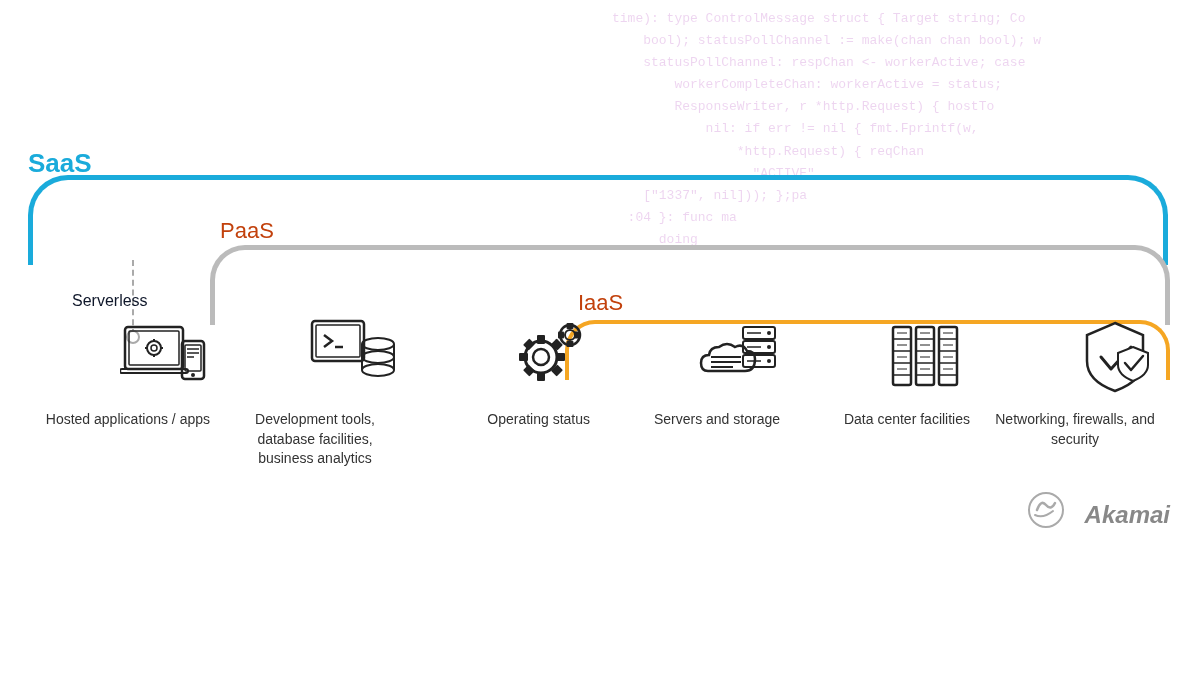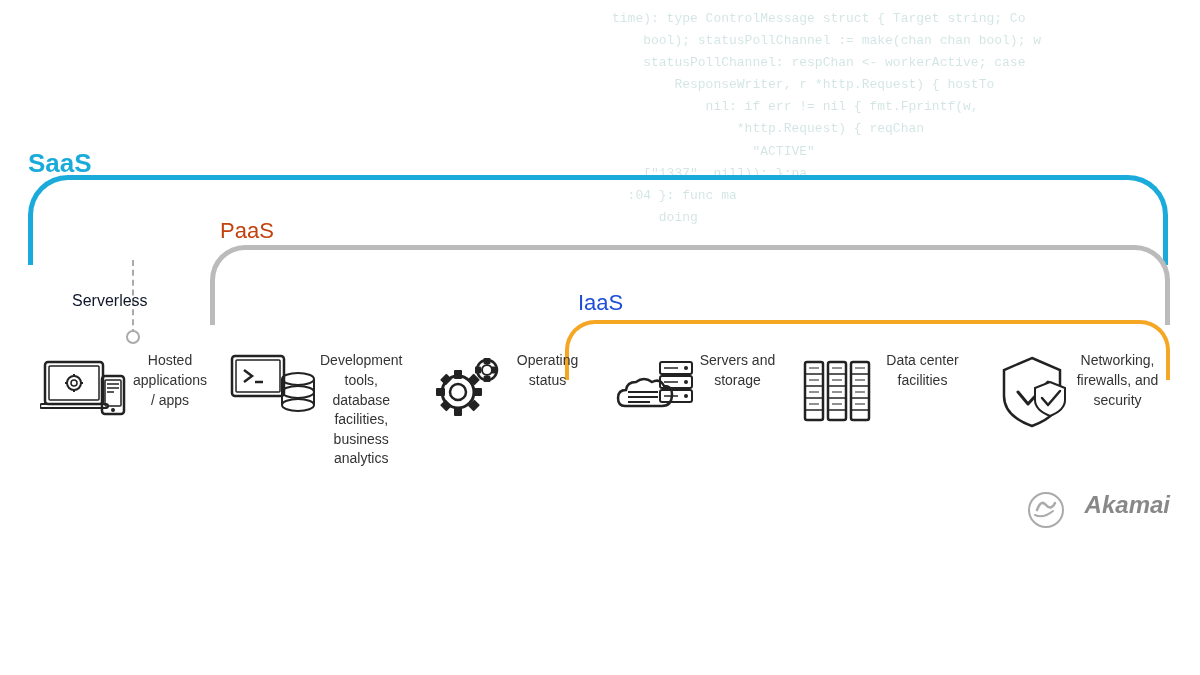--- a/index.html
+++ b/index.html
@@ -15,21 +15,21 @@
     
     .code-bg {
       position: absolute;
       top: 0; right: 0;
       width: 600px;
       height: 320px;
       overflow: hidden;
       opacity: 0.18;
       font-family: 'Courier New', monospace;
       font-size: 13px;
-      color: #0f766e;
+      color: #a21caf;
       line-height: 1.7;
       padding: 8px 12px;
       pointer-events: none;
       white-space: nowrap;
     }
 
     .main-content {
       position: absolute;
       top: 0; left: 0;
       width: 1200px;
@@ -56,21 +56,21 @@
       color: #c2410c;
     }
 
     
     .iaas-label {
       position: absolute;
       top: 290px;
       left: 578px;
       font-size: 22px;
       font-weight: 500;
-      color: #1d4ed8;
+      color: #c2410c;
     }
 
     
     .serverless-label {
       position: absolute;
       top: 292px;
       left: 72px;
       font-size: 16px;
       color: #0f172a;
     }
@@ -142,22 +142,22 @@
       bottom: 80px;
       left: 30px;
       width: 1140px;
       display: flex;
       align-items: flex-start;
       justify-content: space-around;
     }
 
     .item {
       display: flex;
-      flex-direction: row;
-      align-items: flex-start;
+      flex-direction: column;
+      align-items: flex-end;
       width: 170px;
       text-align: center;
     }
 
     .item-icon {
       width: 90px;
       height: 80px;
       display: flex;
       align-items: center;
       justify-content: center;
@@ -170,21 +170,21 @@
       line-height: 1.4;
       text-align: center;
     }
 
     
     .akamai-logo {
       position: absolute;
       bottom: 20px;
       right: 30px;
       display: flex;
-      align-items: flex-start;
+      align-items: flex-end;
       gap: 20px;
     }
 
     .akamai-logo-icon {
       width: 38px;
       height: 38px;
     }
 
     .akamai-logo-text {
       font-size: 24px;
@@ -193,20 +193,21 @@
       font-style: italic;
     }
   </style>
 </head>
 <body>
 
 <div class="code-bg">
   <div>time): type ControlMessage struct { Target string; Co</div>
   <div>&nbsp;&nbsp;&nbsp;&nbsp;bool); statusPollChannel := make(chan chan bool); w</div>
   <div>&nbsp;&nbsp;&nbsp;&nbsp;statusPollChannel: respChan &lt;- workerActive; case</div>
+  <div>&nbsp;&nbsp;&nbsp;&nbsp;&nbsp;&nbsp;&nbsp;&nbsp;workerCompleteChan: workerActive = status;</div>
   <div>&nbsp;&nbsp;&nbsp;&nbsp;&nbsp;&nbsp;&nbsp;&nbsp;ResponseWriter, r *http.Request) { hostTo</div>
   <div>&nbsp;&nbsp;&nbsp;&nbsp;&nbsp;&nbsp;&nbsp;&nbsp;&nbsp;&nbsp;&nbsp;&nbsp;nil: if err != nil { fmt.Fprintf(w,</div>
   <div>&nbsp;&nbsp;&nbsp;&nbsp;&nbsp;&nbsp;&nbsp;&nbsp;&nbsp;&nbsp;&nbsp;&nbsp;&nbsp;&nbsp;&nbsp;&nbsp;*http.Request) { reqChan</div>
   <div>&nbsp;&nbsp;&nbsp;&nbsp;&nbsp;&nbsp;&nbsp;&nbsp;&nbsp;&nbsp;&nbsp;&nbsp;&nbsp;&nbsp;&nbsp;&nbsp;&nbsp;&nbsp;"ACTIVE"</div>
   <div>&nbsp;&nbsp;&nbsp;&nbsp;["1337", nil])); };pa</div>
   <div>&nbsp;&nbsp;:04 }: func ma</div>
   <div>&nbsp;&nbsp;&nbsp;&nbsp;&nbsp;&nbsp;doing</div>
 </div>
 
 <div class="main-content">

